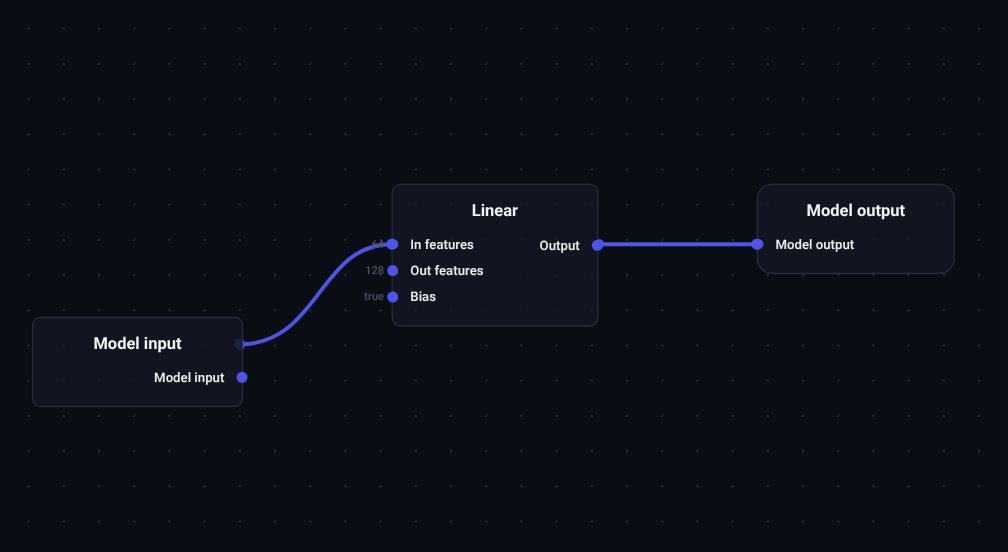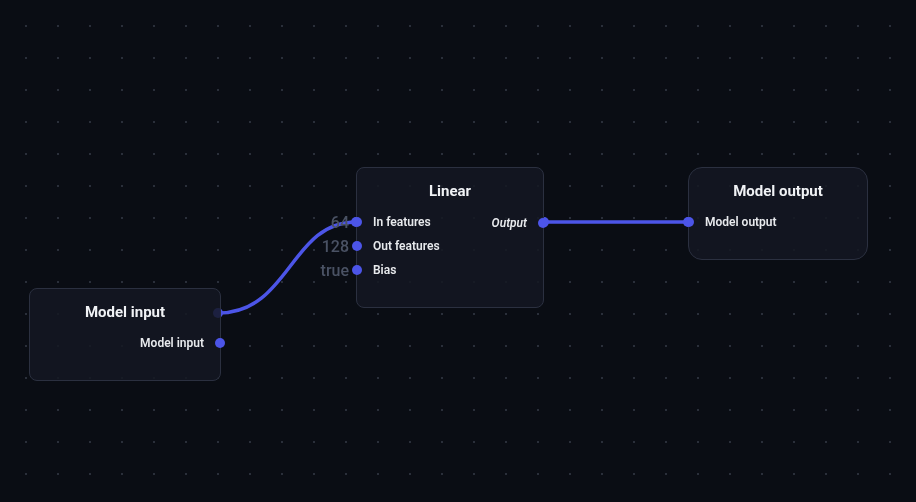--- a/index.html
+++ b/index.html
@@ -17,21 +17,21 @@
   }
   .canvas {
     position: absolute;
     inset: 0;
   }
   .node {
     position: absolute;
     background: rgba(20, 24, 34, 0.85);
     border: 1px solid #2b3040;
     border-radius: 8px;
-    padding-bottom: 25px;
+    padding-bottom: 14px;
   }
   .node-title {
     font-weight: 700;
     font-size: 15px;
     text-align: center;
     padding: 14px 16px 10px 16px;
     color: #f0f2f5;
   }
   .port-row {
     display: flex;
@@ -55,21 +55,21 @@
     border-radius: 50%;
     background: #4c55e8;
     position: absolute;
   }
   .port-dot.left { left: -5px; }
   .port-dot.right { right: -5px; }
   .port-label { color: #e8eaed; }
   .port-value {
     position: absolute;
     right: calc(100% + 8px);
-    font-size: 16px;
+    font-size: 10px;
     color: #4a5264;
     font-weight: 500;
     white-space: nowrap;
   }
   svg.edges {
     position: absolute;
     inset: 0;
     width: 100%;
     height: 100%;
     pointer-events: none;
@@ -119,21 +119,21 @@
       <span class="port-value">128</span>
       <span class="port-dot left"></span>
       <span class="port-label">Out features</span>
     </div>
     <div class="port-row input-row">
       <span class="port-value">true</span>
       <span class="port-dot left"></span>
       <span class="port-label">Bias</span>
     </div>
 
-    <div class="port-row output-row" style="position:absolute; right:0; top:43px; width:auto;font-style:italic;">
+    <div class="port-row output-row" style="position:absolute; right:0; top:43px; width:auto;">
       <span class="port-label">Output</span>
       <span class="port-dot right"></span>
     </div>
   </div>
 
   <div class="node" style="left:688px; top:167px; width:180px;border-radius:14px;">
     <div class="node-title">Model output</div>
     <div class="port-row input-row">
       <span class="port-dot left"></span>
       <span class="port-label">Model output</span>

